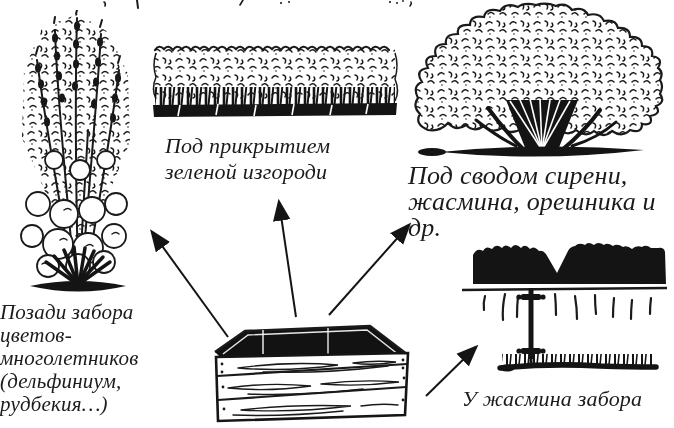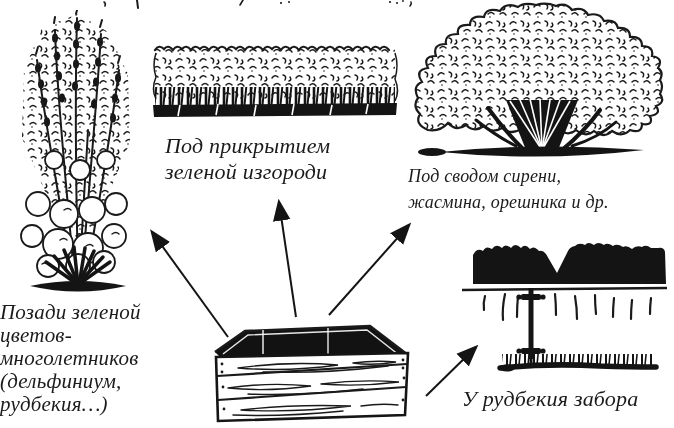--- a/index.html
+++ b/index.html
@@ -4,21 +4,21 @@
 <style>
   html,body{margin:0;padding:0;background:#ffffff;}
   .page{position:relative;width:674px;height:428px;background:#ffffff;overflow:hidden;
         font-family:"Liberation Serif","DejaVu Serif",serif;}
   .fig{position:absolute;}
   .fig svg{display:block;}
   .cap{position:absolute;font-style:italic;color:#1b1b1b;
        white-space:pre-line;letter-spacing:.2px;}
   .cap-flowers{left:0;top:301px;width:168px;font-size:21px;line-height:23px;}
   .cap-hedge{left:165px;top:133px;width:222px;font-size:22px;line-height:26px;}
-  .cap-shrub{left:408px;top:163px;width:266px;font-size:18px;line-height:26px;}
+  .cap-shrub{left:408px;top:163px;width:266px;font-size:26px;line-height:26px;}
   .cap-fence{left:462px;top:386px;width:212px;font-size:22px;line-height:26px;}
   .overlay{position:absolute;left:0;top:0;}
 </style>
 </head>
 <body>
 
 <div class="page">
 
   <div class="fig" style="left:2px;top:10px;">
     <svg width="156" height="290" viewBox="0 0 156 290">
@@ -242,30 +242,30 @@
         <circle cx="200" cy="44" r="1.4"></circle>
           <circle cx="200" cy="52" r="1.4"></circle>
         <circle cx="20" cy="71" r="1.4"></circle>
           <circle cx="201" cy="62" r="1.4"></circle>
         <circle cx="21" cy="93" r="1.4"></circle>
           <circle cx="200" cy="84" r="1.4"></circle>
       </g>
     </svg>
   </div>
 
-  <div class="cap cap-flowers">Позади зеленой
+  <div class="cap cap-flowers">Позади забора
 цветов-
 многолетников
 (дельфиниум,
 рудбекия…)</div>
   <div class="cap cap-hedge">Под прикрытием
 зеленой изгороди</div>
   <div class="cap cap-shrub">Под сводом сирени,
 жасмина, орешника и др.</div>
-  <div class="cap cap-fence">У рудбекия забора</div>
+  <div class="cap cap-fence">У жасмина забора</div>
 
   <svg class="overlay" width="674" height="428" viewBox="0 0 674 428">
     <defs>
       <marker id="ah" viewBox="0 0 10 8" refX="8.5" refY="4" markerWidth="11" markerHeight="9" orient="auto">
         <path d="M0 0 L10 4 L0 8 Z" fill="#141414"></path>
       </marker>
     </defs>
     <g stroke="#141414" stroke-width="2" fill="none">
       <path d="M228 337 L152 232" marker-end="url(#ah)"></path>
       <path d="M296 317 L279 202" marker-end="url(#ah)"></path>

